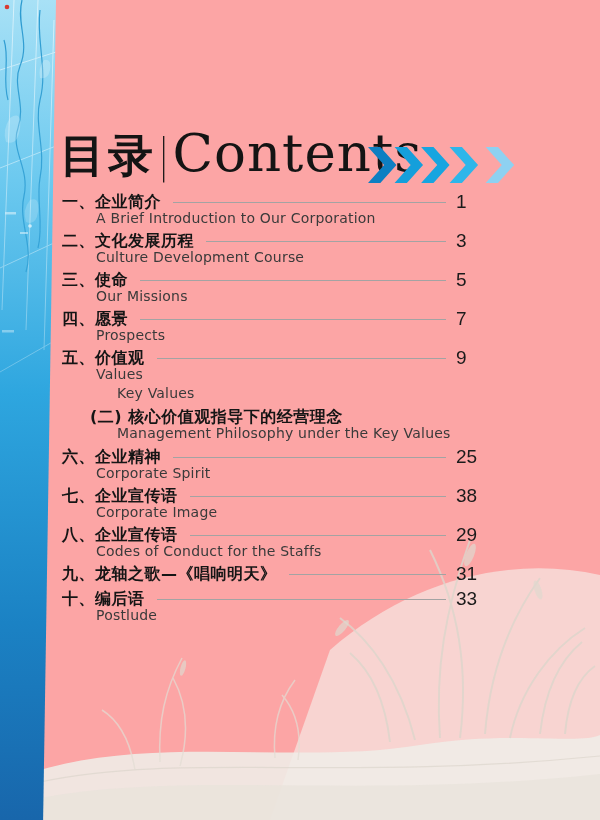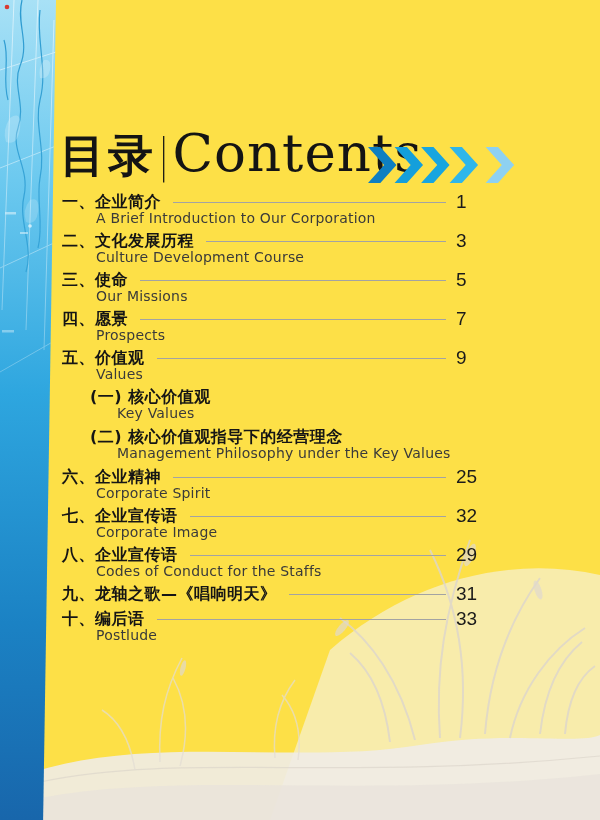--- a/index.html
+++ b/index.html
@@ -1,19 +1,19 @@
 <!DOCTYPE html>
 <html><head>
 <meta charset="utf-8">
 <style>
   html,body{margin:0;padding:0;}
   .page{
     position:relative;
     width:600px;height:820px;
-    background:#fde047;
+    background:#fca5a5;
     overflow:hidden;
     font-family:"DejaVu Sans",sans-serif;
   }
   
   .strip{
     position:absolute;left:0;top:0;width:56px;height:820px;
     clip-path:polygon(0 0,100% 0,77% 100%,0 100%);
     z-index:3;
   }
   
@@ -189,44 +189,41 @@
       </div>
       <div class="entry l1">
         <div class="t-row">
           <span class="lbl">五、价值观</span>
           <span class="leader"></span>
           <span class="pg">9</span>
         </div>
         <div class="en">Values</div>
       </div>
       <div class="entry l2">
-        <div class="t-row">
-          <span class="lbl">(一) 核心价值观</span>
-        </div>
         <div class="en">Key Values</div>
       </div>
       <div class="entry l2">
         <div class="t-row">
           <span class="lbl">(二) 核心价值观指导下的经营理念</span>
         </div>
         <div class="en">Management Philosophy under the Key Values</div>
       </div>
       <div class="entry l1">
         <div class="t-row">
           <span class="lbl">六、企业精神</span>
           <span class="leader"></span>
           <span class="pg">25</span>
         </div>
         <div class="en">Corporate Spirit</div>
       </div>
       <div class="entry l1">
         <div class="t-row">
           <span class="lbl">七、企业宣传语</span>
           <span class="leader"></span>
-          <span class="pg">32</span>
+          <span class="pg">38</span>
         </div>
         <div class="en">Corporate Image</div>
       </div>
       <div class="entry l1">
         <div class="t-row">
           <span class="lbl">八、企业宣传语</span>
           <span class="leader"></span>
           <span class="pg">29</span>
         </div>
         <div class="en">Codes of Conduct for the Staffs</div>

